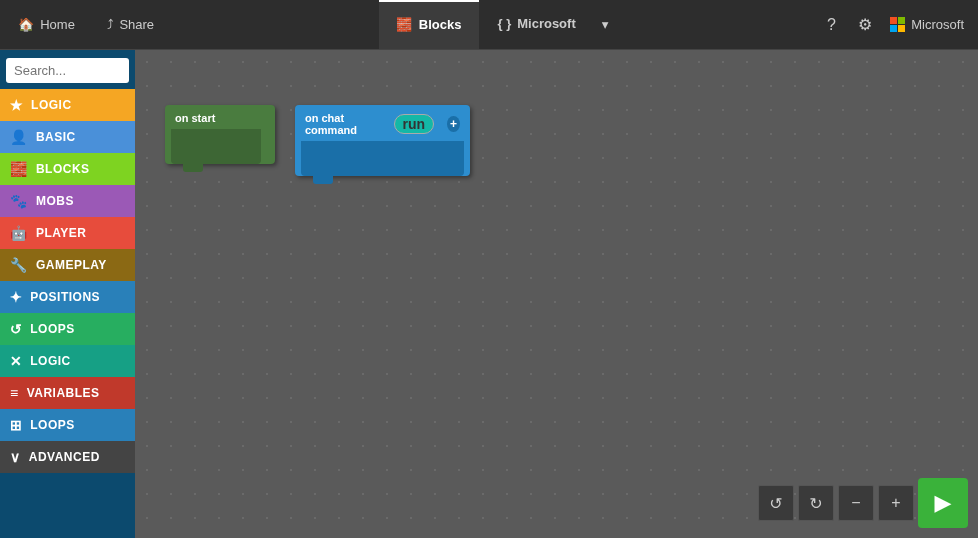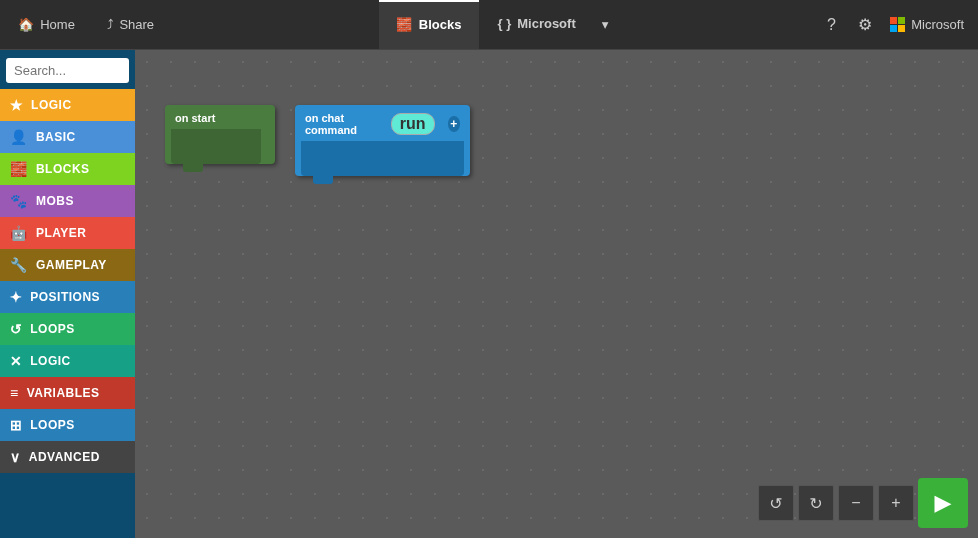--- a/index.html
+++ b/index.html
@@ -99,22 +99,22 @@
       border-radius: 4px;
       padding: 4px 4px 0 4px;
       width: 175px;
       box-shadow: 2px 2px 4px rgba(0,0,0,0.4);
     }
     .chat-header {
       display: flex; align-items: center; gap: 13px;
       padding: 3px 6px 5px 6px; color: #fff; font-size: 11px; font-weight: 600;
     }
     .run-pill {
-      background: #5eead4; border-radius: 10px;
-      padding: 1px 8px; font-size: 16px; color: #333; font-weight: 600;
+      background: #14b8a6; border-radius: 10px;
+      padding: 1px 8px; font-size: 14px; color: #333; font-weight: 600;
       border: 1px solid #aaa;
     }
     .add-circle {
       width: 16px; height: 16px; background: #1a6fa8; border-radius: 50%;
       display: flex; align-items: center; justify-content: center;
       color: #fff; font-size: 12px; font-weight: 700; line-height: 1; cursor: pointer;
     }
     .block-chat-body {
       background: #1a6fa8;
       border-radius: 0 0 4px 4px;

